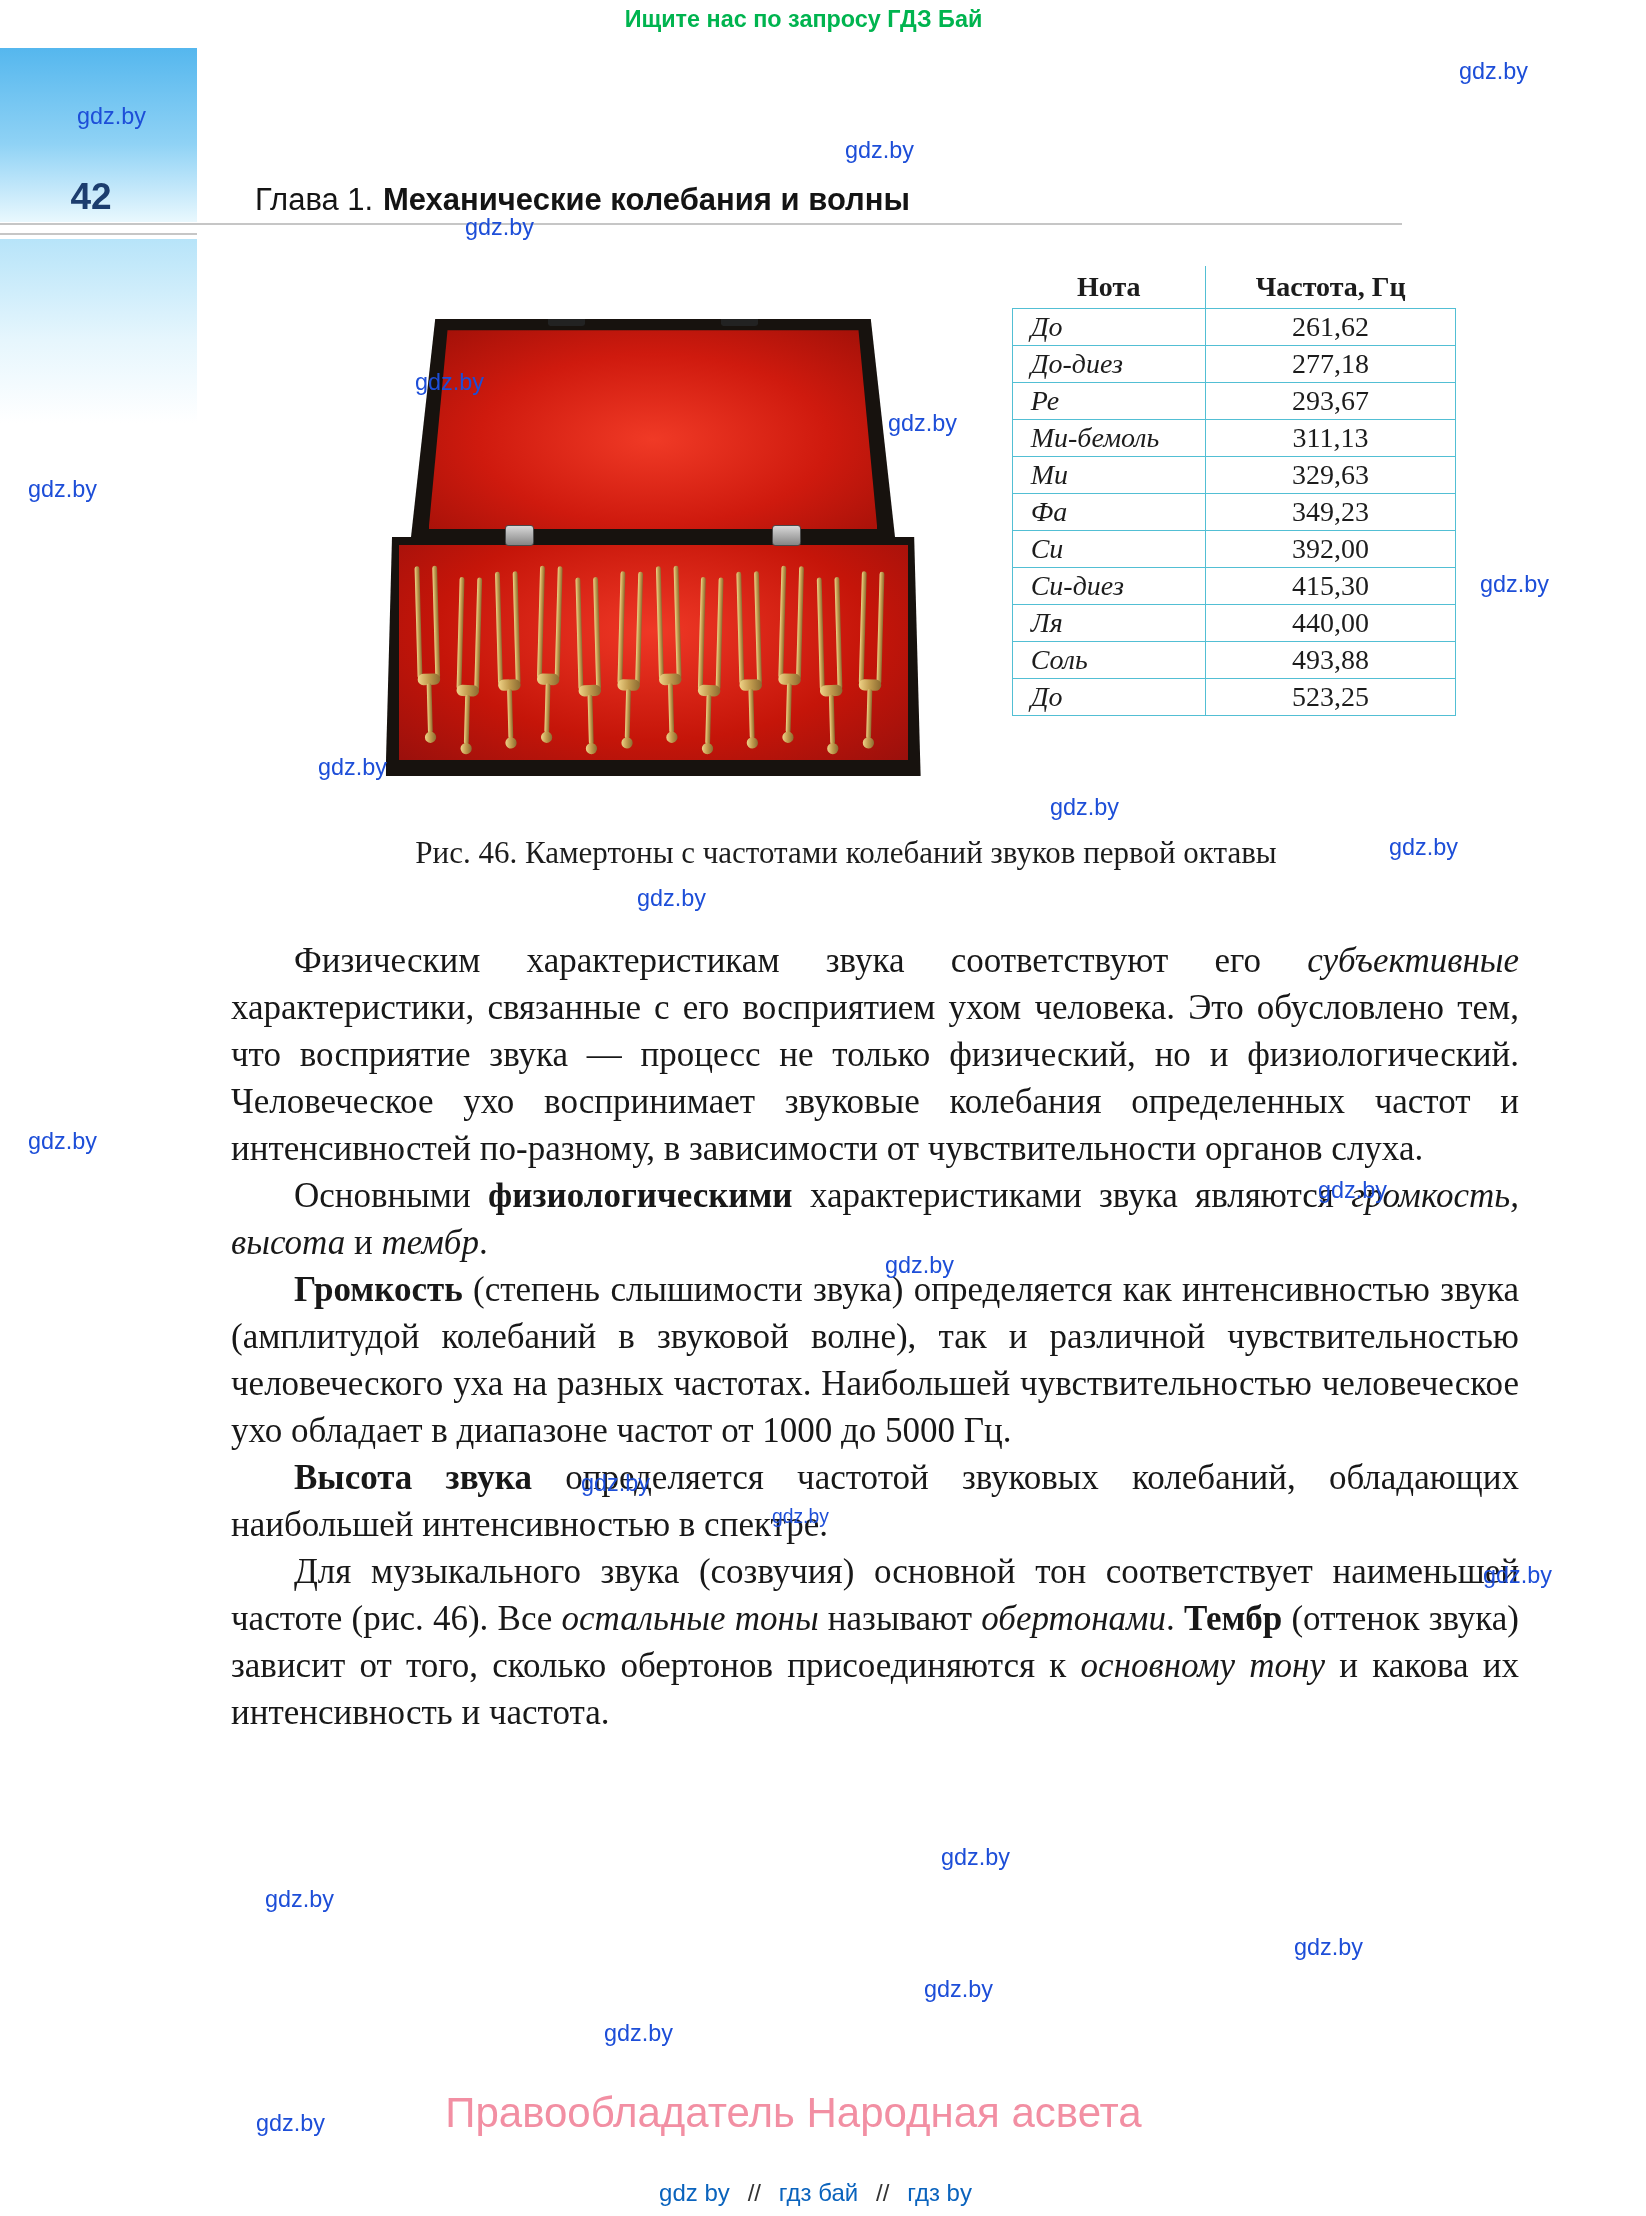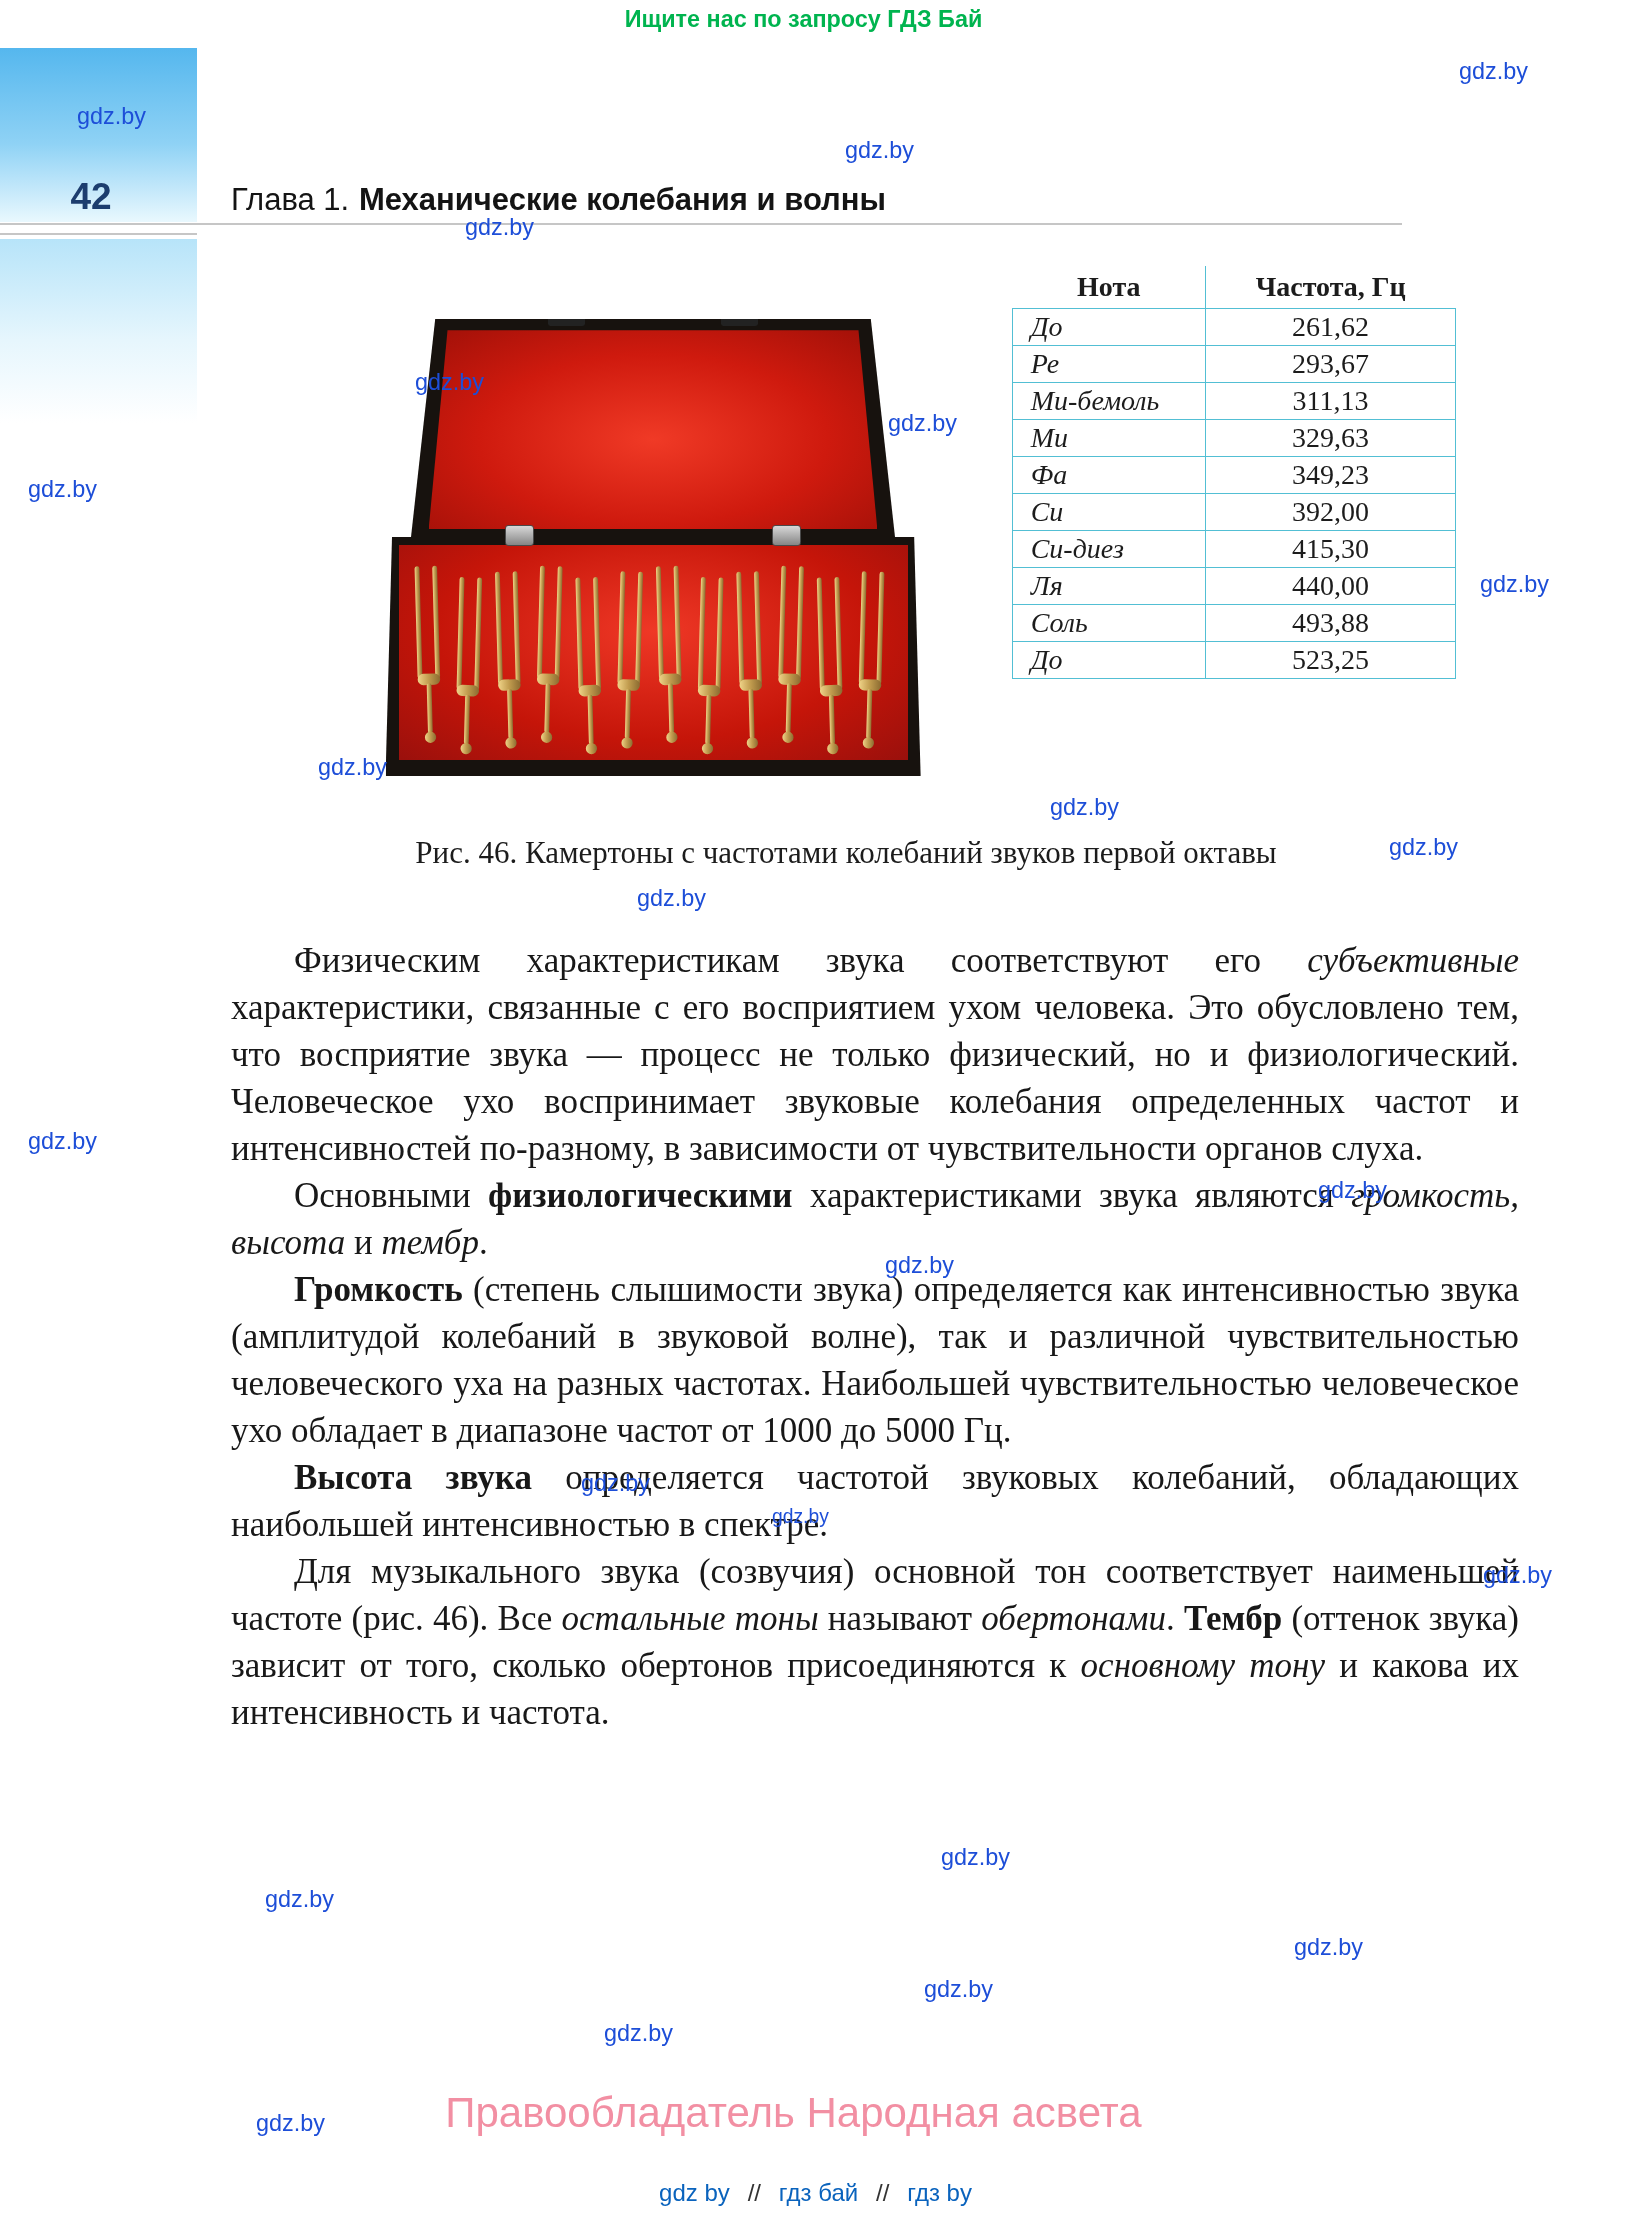--- a/index.html
+++ b/index.html
@@ -31,21 +31,21 @@
 
   .page-number {
     left:0; top:176px; width:182px; text-align:center;
     font-family:"Liberation Sans",sans-serif; font-weight:700;
     font-size:37px; color:#1c3d6e;
   }
   .chapter {
     left:231px; top:182px; font-family:"Liberation Sans",sans-serif;
     font-size:31px; color:#141414; white-space:nowrap;
   }
-  .chapter .prefix { font-weight:400; margin-right:9.7px; }
+  .chapter .prefix { font-weight:400; margin-right:9.7px;margin-left:24px; }
   .chapter .title  { font-weight:700; }
 
   
   .figure { left:384px; top:319px; width:538px; height:471px; }
   .case-lid {
     position:absolute; left:27px; top:0; width:484px; height:218px;
     background:#17120e; clip-path:polygon(5% 0,95% 0,100% 100%,0 100%);
   }
   .lid-inner {
     position:absolute; left:17.7px; right:17.7px; top:11.3px; bottom:8px;
@@ -254,20 +254,24 @@
   <thead>
     <tr>
       <th>Нота</th>
       <th>Частота, Гц</th>
     </tr>
   </thead>
   <tbody>
       <tr>
         <td class="note-cell">До</td>
         <td class="freq-cell">261,62</td>
+      </tr>
+      <tr>
+        <td class="note-cell">До-диез</td>
+        <td class="freq-cell">277,18</td>
       </tr>
       <tr>
         <td class="note-cell">Ре</td>
         <td class="freq-cell">293,67</td>
       </tr>
       <tr>
         <td class="note-cell">Ми-бемоль</td>
         <td class="freq-cell">311,13</td>
       </tr>
       <tr>

